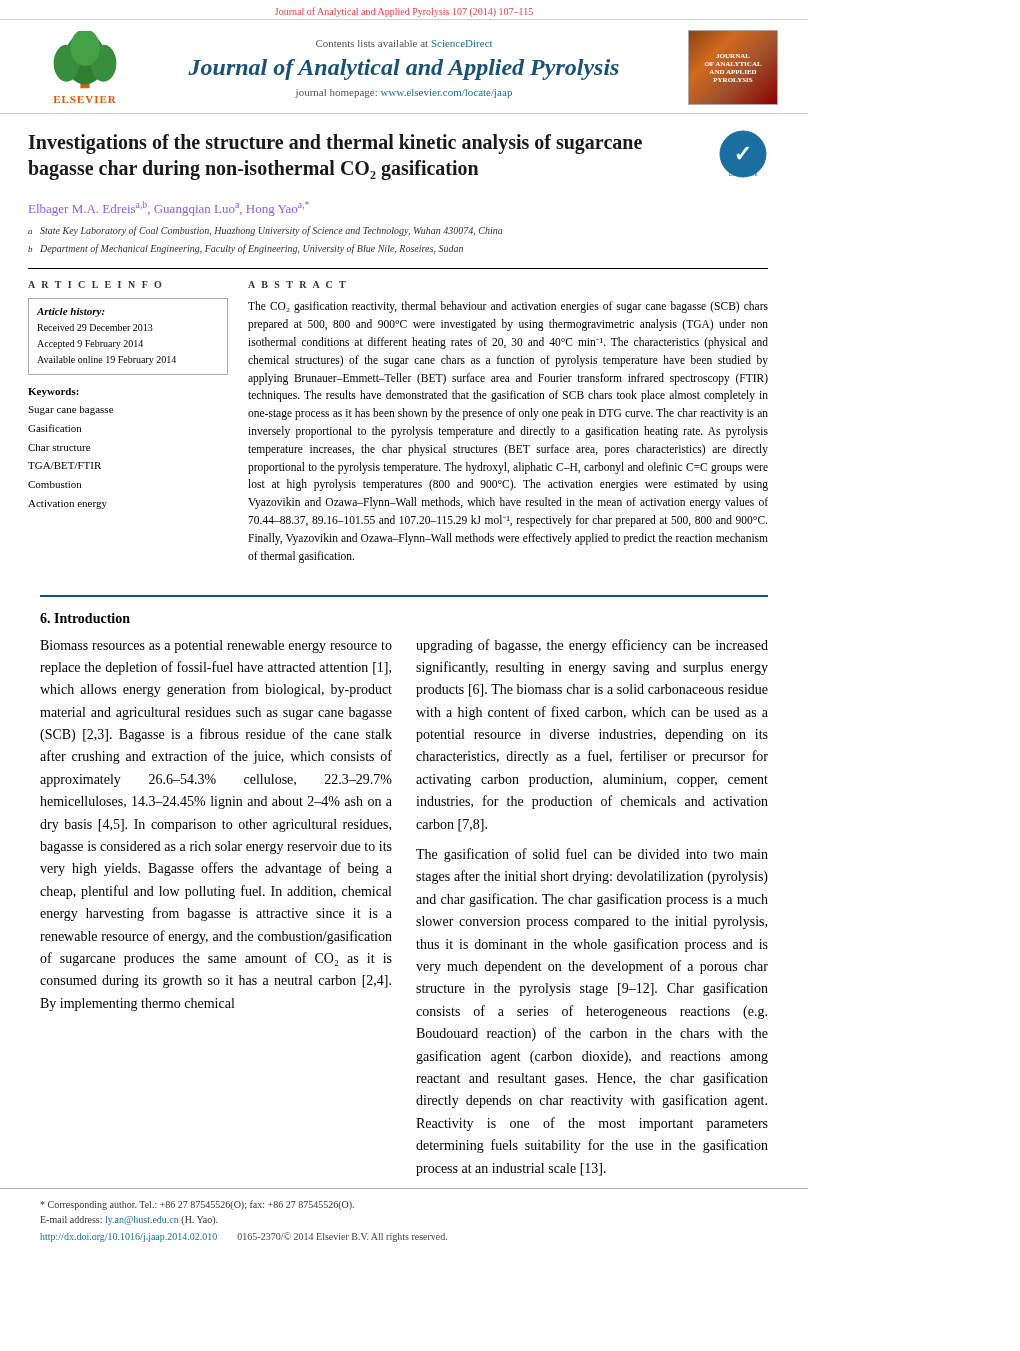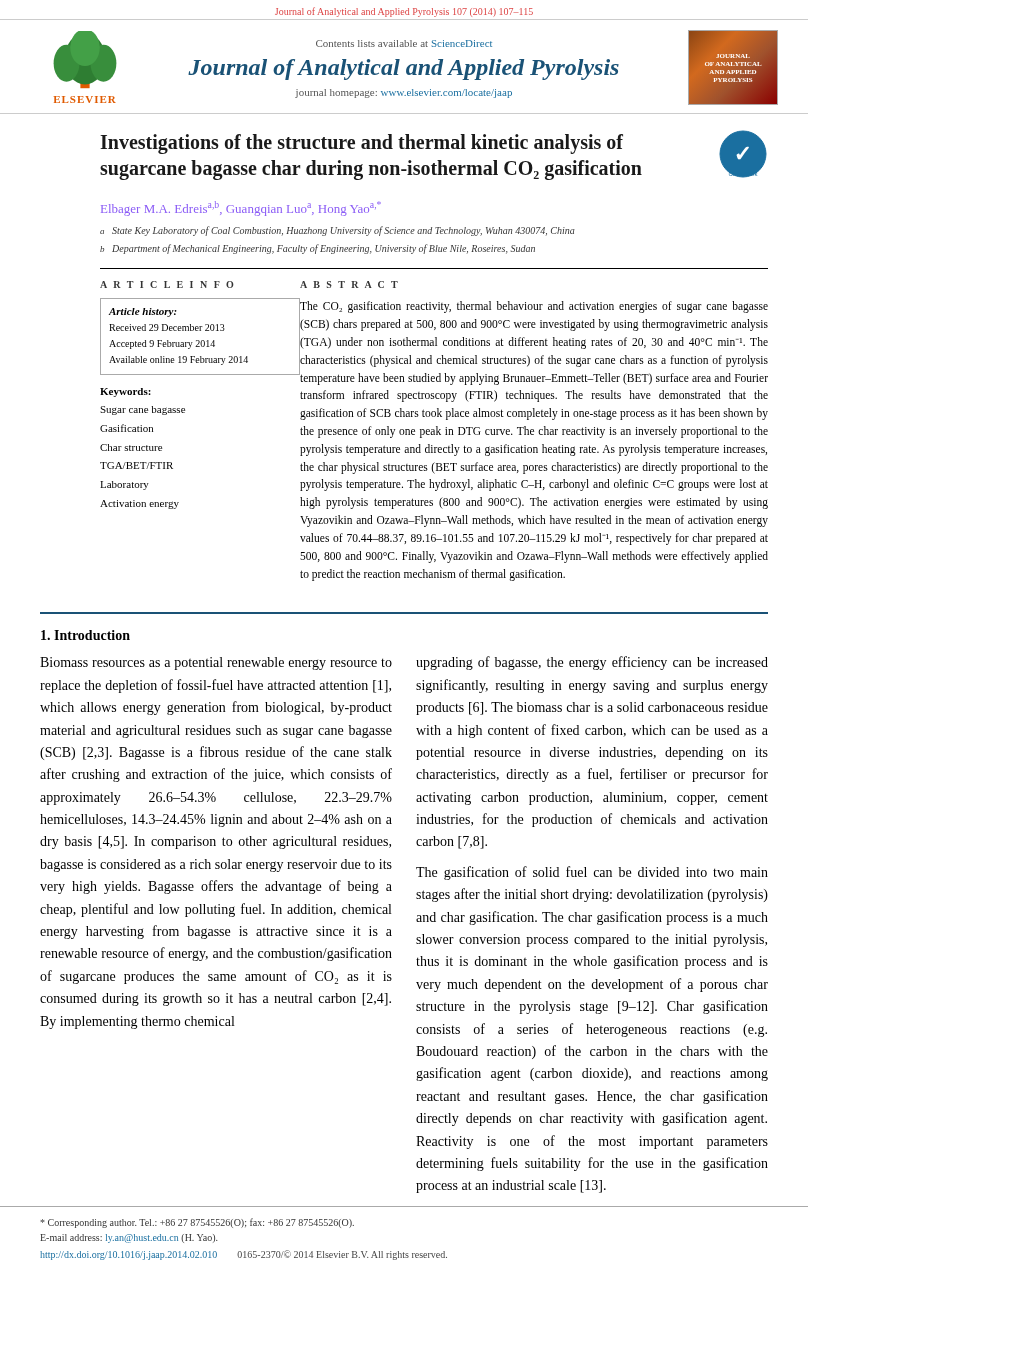--- a/index.html
+++ b/index.html
@@ -103,22 +103,21 @@
     }
     .journal-cover-text {
       font-size: 7px;
       color: #fff;
       text-align: center;
       padding: 2px;
       font-weight: bold;
     }
     
     .article-content {
-      padding: 15px 40px 15px 52px;
-      margin-left: 48px;
+      padding: 15px 40px 15px 28px;
     }
     
     .article-title-section {
       display: flex;
       align-items: flex-start;
       margin-bottom: 10px;
       padding-bottom: 8px;
     }
     .article-title-text {
       flex: 1;
@@ -153,20 +152,21 @@
     }
     .affil-label {
       font-size: 9px;
       vertical-align: super;
       min-width: 12px;
       font-style: italic;
     }
     
     .two-col {
       display: flex;
+      gap: 20px;
       margin-top: 10px;
       border-top: 1px solid #000;
       padding-top: 10px;
     }
     .col-left {
       width: 200px;
       flex-shrink: 0;
     }
     .col-right {
       flex: 1;
@@ -368,37 +368,37 @@
             <div>Available online 19 February 2014</div>
           </div>
         </div>
         <div class="keywords-box">
           <div class="kw-label">Keywords:</div>
           <ul class="kw-list">
             <li>Sugar cane bagasse</li>
             <li>Gasification</li>
             <li>Char structure</li>
             <li>TGA/BET/FTIR</li>
-            <li>Laboratory</li>
+            <li>Combustion</li>
             <li>Activation energy</li>
           </ul>
         </div>
       </div>
 
       <div class="col-right">
         <div class="section-heading-small">A B S T R A C T</div>
         <div class="abstract-text">The CO₂ gasification reactivity, thermal behaviour and activation energies of sugar cane bagasse (SCB) chars prepared at 500, 800 and 900°C were investigated by using thermogravimetric analysis (TGA) under non isothermal conditions at different heating rates of 20, 30 and 40°C min⁻¹. The characteristics (physical and chemical structures) of the sugar cane chars as a function of pyrolysis temperature have been studied by applying Brunauer–Emmett–Teller (BET) surface area and Fourier transform infrared spectroscopy (FTIR) techniques. The results have demonstrated that the gasification of SCB chars took place almost completely in one-stage process as it has been shown by the presence of only one peak in DTG curve. The char reactivity is an inversely proportional to the pyrolysis temperature and directly to a gasification heating rate. As pyrolysis temperature increases, the char physical structures (BET surface area, pores characteristics) are directly proportional to the pyrolysis temperature. The hydroxyl, aliphatic C–H, carbonyl and olefinic C=C groups were lost at high pyrolysis temperatures (800 and 900°C). The activation energies were estimated by using Vyazovikin and Ozawa–Flynn–Wall methods, which have resulted in the mean of activation energy values of 70.44–88.37, 89.16–101.55 and 107.20–115.29 kJ mol⁻¹, respectively for char prepared at 500, 800 and 900°C. Finally, Vyazovikin and Ozawa–Flynn–Wall methods were effectively applied to predict the reaction mechanism of thermal gasification.</div>
       </div>
     </div>
   </div>
 
   <hr class="divider">
 
   <div class="body-section">
-    <div class="intro-heading">1.  Introduction</div>
+    <div class="intro-heading">6.  Introduction</div>
     <div class="body-two-col">
       <div class="body-col">
         <p>Biomass resources as a potential renewable energy resource to replace the depletion of fossil-fuel have attracted attention [1], which allows energy generation from biological, by-product material and agricultural residues such as sugar cane bagasse (SCB) [2,3]. Bagasse is a fibrous residue of the cane stalk after crushing and extraction of the juice, which consists of approximately 26.6–54.3% cellulose, 22.3–29.7% hemicelluloses, 14.3–24.45% lignin and about 2–4% ash on a dry basis [4,5]. In comparison to other agricultural residues, bagasse is considered as a rich solar energy reservoir due to its very high yields. Bagasse offers the advantage of being a cheap, plentiful and low polluting fuel. In addition, chemical energy harvesting from bagasse is attractive since it is a renewable resource of energy, and the combustion/gasification of sugarcane produces the same amount of CO₂ as it is consumed during its growth so it has a neutral carbon [2,4]. By implementing thermo chemical</p>
       </div>
       <div class="body-col">
         <p>upgrading of bagasse, the energy efficiency can be increased significantly, resulting in energy saving and surplus energy products [6]. The biomass char is a solid carbonaceous residue with a high content of fixed carbon, which can be used as a potential resource in diverse industries, depending on its characteristics, directly as a fuel, fertiliser or precursor for activating carbon production, aluminium, copper, cement industries, for the production of chemicals and activation carbon [7,8].</p>
         <p>The gasification of solid fuel can be divided into two main stages after the initial short drying: devolatilization (pyrolysis) and char gasification. The char gasification process is a much slower conversion process compared to the initial pyrolysis, thus it is dominant in the whole gasification process and is very much dependent on the development of a porous char structure in the pyrolysis stage [9–12]. Char gasification consists of a series of heterogeneous reactions (e.g. Boudouard reaction) of the carbon in the chars with the gasification agent (carbon dioxide), and reactions among reactant and resultant gases. Hence, the char gasification directly depends on char reactivity with gasification agent. Reactivity is one of the most important parameters determining fuels suitability for the use in the gasification process at an industrial scale [13].</p>
       </div>
     </div>
   </div>

